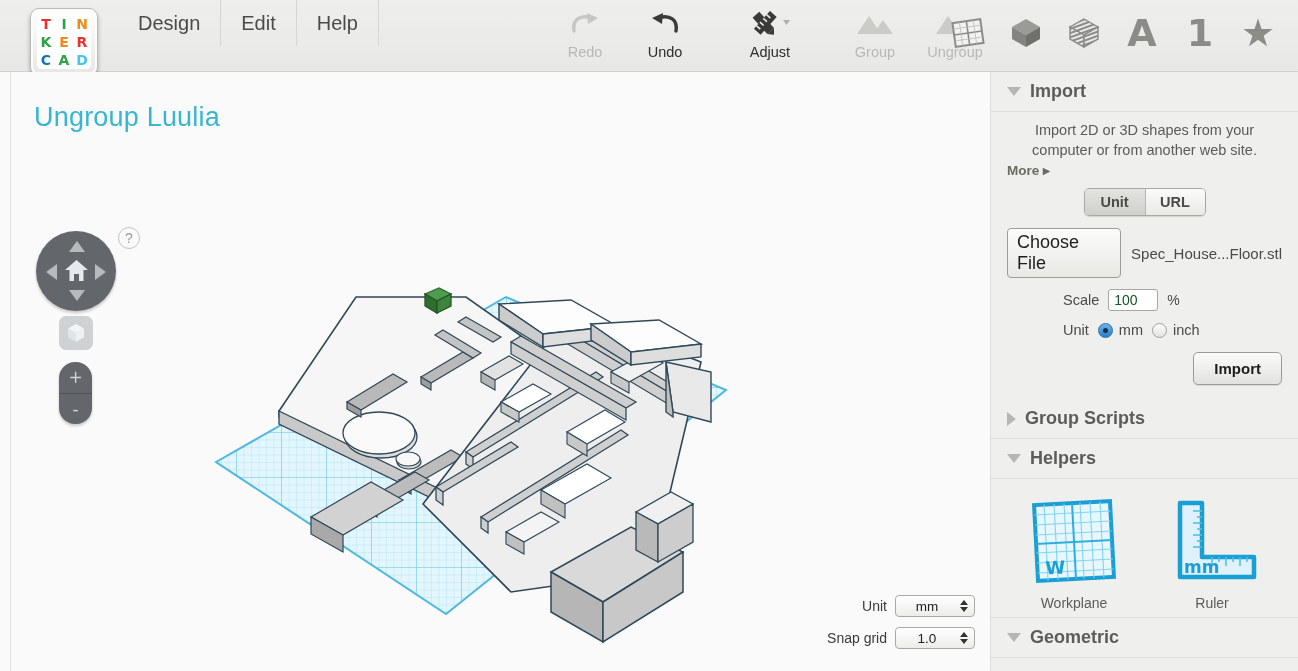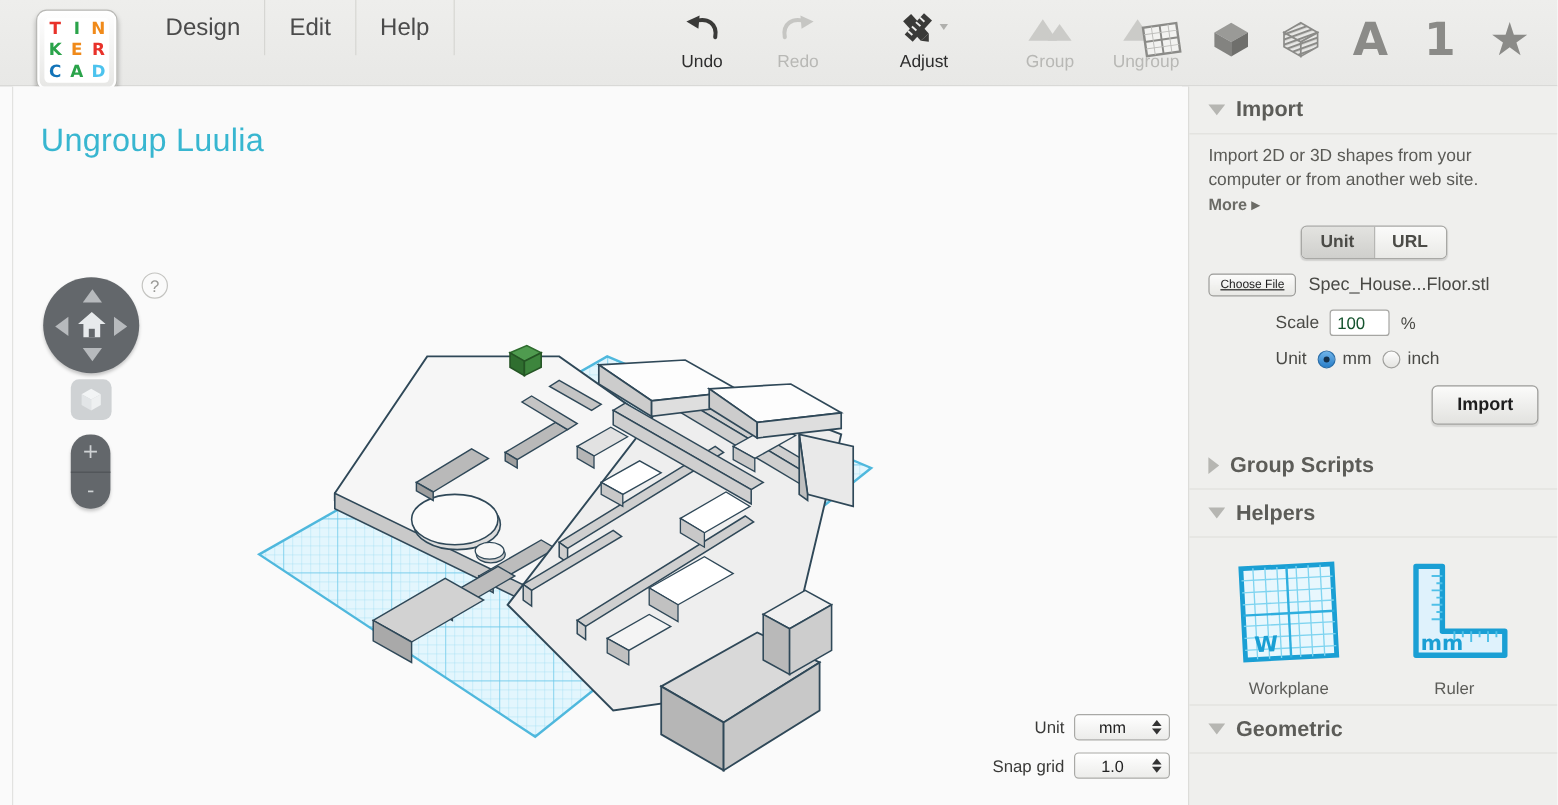--- a/index.html
+++ b/index.html
@@ -149,39 +149,39 @@
   .sect-head {
     display: flex; align-items: center; gap: 9px;
     padding: 9px 16px; border-bottom: 1px solid #e0e0dd;
   }
   .sect-head .tri { width: 0; height: 0; }
   .tri.down { border-left: 7px solid transparent; border-right: 7px solid transparent; border-top: 9px solid #b6b6b2; }
   .tri.right { border-top: 7px solid transparent; border-bottom: 7px solid transparent; border-left: 9px solid #b6b6b2; }
   .sect-title { font-size: 18px; font-weight: bold; color: #5c5c58; }
 
   .sect-body { padding: 8px 16px 14px 16px; }
-  .ptext { font-size: 14.5px; color: #5a5a56; line-height: 20px; }
+  .ptext { font-size: 14.5px; color: #5a5a56; line-height: 20px; text-align: center; }
   .more { font-size: 13.5px; font-weight: bold; color: #6b6b66; margin-top: 2px; }
 
   .segwrap { display: flex; justify-content: center; margin-top: 10px; }
   .seg {
     display: flex; border: 1px solid #a8a8a5; border-radius: 5px; overflow: hidden;
     box-shadow: 0 1px 1px rgba(0,0,0,.12);
   }
   .seg div {
     width: 60px; text-align: center; font-size: 14.5px; font-weight: bold;
     color: #4b4b47; padding: 5px 0;
   }
   .seg .on { background: linear-gradient(#e3e3e0, #cfcfcc); }
   .seg .off { background: linear-gradient(#fbfbfa, #e9e9e6); border-left: 1px solid #b6b6b3; }
 
   .filerow { display: flex; align-items: center; gap: 10px; margin-top: 12px; }
   .btn-choose {
     border: 1px solid #9c9c99; border-radius: 4px; padding: 3px 9px;
-    background: linear-gradient(#fcfcfb, #e8e8e5); font-size: 10px; color: #1e1e1e; text-decoration: underline;
+    background: linear-gradient(#fcfcfb, #e8e8e5); font-size: 18px; color: #1e1e1e;
   }
   .fname { font-size: 15px; color: #4a4a46; }
 
   .formrow { display: flex; align-items: center; gap: 9px; margin-top: 11px; padding-left: 56px; }
   .flabel { font-size: 14.5px; color: #4a4a46; }
   .tinput {
     width: 50px; border: 1px solid #a6a6a3; border-radius: 3px; background: #fff;
     font-size: 14px; padding: 2px 5px; color: #14532d;
   }
   .pct { font-size: 14px; color: #4a4a46; }
@@ -232,38 +232,38 @@
       <div class="menu-item">Design</div>
       <div class="menu-sep"></div>
       <div class="menu-item">Edit</div>
       <div class="menu-sep"></div>
       <div class="menu-item">Help</div>
       <div class="menu-sep"></div>
     </div>
 
     <div class="tools">
 
+      <div class="tool disabled">
+        <div class="ticon">
+          <svg width="34" height="28" viewBox="0 0 34 28">
+            <path d="M24 8 C12 4 4 10 6 21" stroke="#c6c6c3" stroke-width="3.4" fill="none" stroke-linecap="round"></path>
+            <path d="M30 8 L19 3 L20 14 Z" fill="#c6c6c3"></path>
+          </svg>
+        </div>
+        <div class="tlabel">Redo</div>
+      </div>
+
       <div class="tool enabled">
         <div class="ticon">
           <svg width="34" height="28" viewBox="0 0 34 28">
             <path d="M10 8 C22 4 30 10 28 21" stroke="#3a3a38" stroke-width="3.4" fill="none" stroke-linecap="round"></path>
             <path d="M4 8 L15 3 L14 14 Z" fill="#3a3a38"></path>
           </svg>
         </div>
         <div class="tlabel">Undo</div>
-      </div>
-
-      <div class="tool disabled">
-        <div class="ticon">
-          <svg width="34" height="28" viewBox="0 0 34 28">
-            <path d="M24 8 C12 4 4 10 6 21" stroke="#c6c6c3" stroke-width="3.4" fill="none" stroke-linecap="round"></path>
-            <path d="M30 8 L19 3 L20 14 Z" fill="#c6c6c3"></path>
-          </svg>
-        </div>
-        <div class="tlabel">Redo</div>
       </div>
 
       <div class="tool-gap"></div>
 
       <div class="tool enabled">
         <div class="ticon">
           <svg width="42" height="30" viewBox="0 0 42 30">
             <g transform="rotate(-42 16 15)">
               <rect x="11" y="2" width="9" height="22" fill="#3a3a38"></rect>
               <path d="M11 24 L20 24 L15.5 29 Z" fill="#3a3a38"></path>

